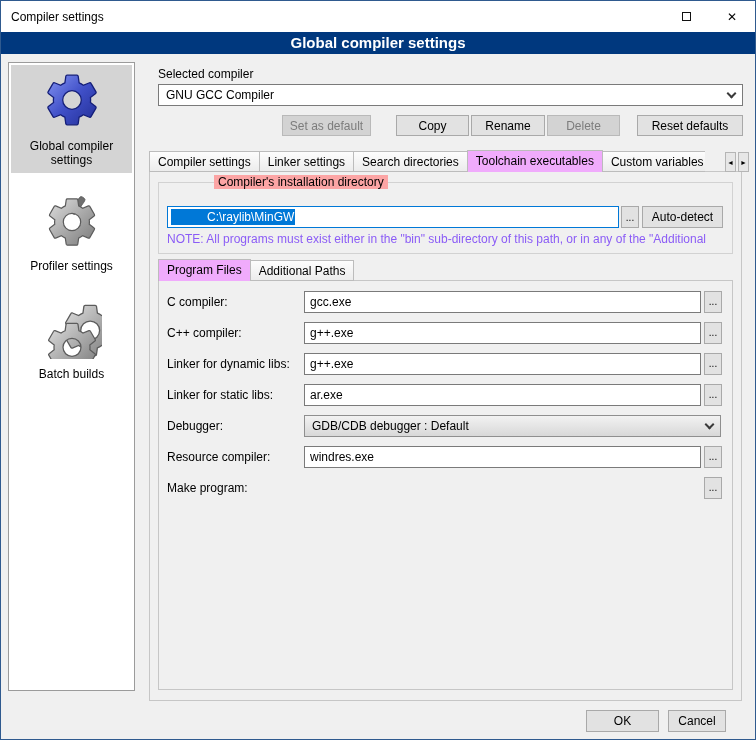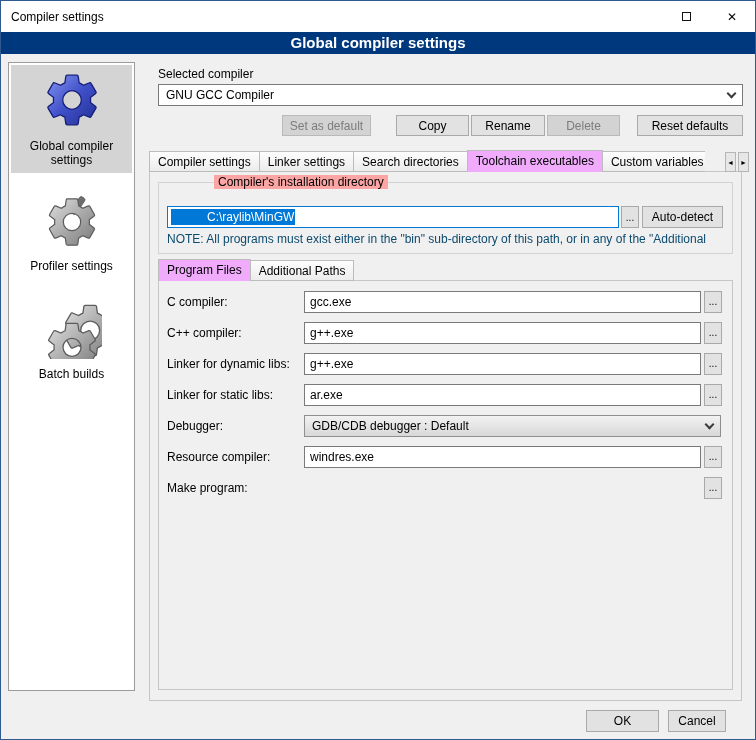--- a/index.html
+++ b/index.html
@@ -236,21 +236,21 @@
     <div class="panel" style="left:148px; top:117px; width:593px; height:530px;"></div>
 
     <div class="groupbox" style="left:157px; top:128px; width:575px; height:72px;">
       <span class="groupbox-label">Compiler's installation directory</span>
     </div>
     <div class="focus-input" style="left: 166px; top: 152px; width: 452px; z-index: 2; border-color: rgb(0, 120, 215);">
       <span class="sel-text" style="background: rgb(0, 120, 215); padding-left: 36px;">C:\raylib\MinGW</span>
     </div>
     <button class="btn" style="left:620px; top:152px; width:18px; height:22px; font-size:10px; z-index:2;">...</button>
     <button class="btn" style="left:641px; top:152px; width:81px; height:22px; z-index:2;">Auto-detect</button>
-    <span class="note-text" style="left: 166px; top: 178px; width: 566px; z-index: 2; color: #0c4a6e;">NOTE: All programs must exist either in the "bin" sub-directory of this path, or in any of the "Additional</span>
+    <span class="note-text" style="left: 166px; top: 178px; width: 566px; z-index: 2; color: #8b5cf6;">NOTE: All programs must exist either in the "bin" sub-directory of this path, or in any of the "Additional</span>
 
     <div class="tabstrip" style="left:157px; top:205px; width:575px;">
       <div class="tabs-scroller" style="width:575px;">
         <span class="tab active">Program Files</span>
         <span class="tab">Additional Paths</span>
       </div>
     </div>
 
     <div class="panel" style="left:157px; top:226px; width:575px; height:410px;"></div>
 

